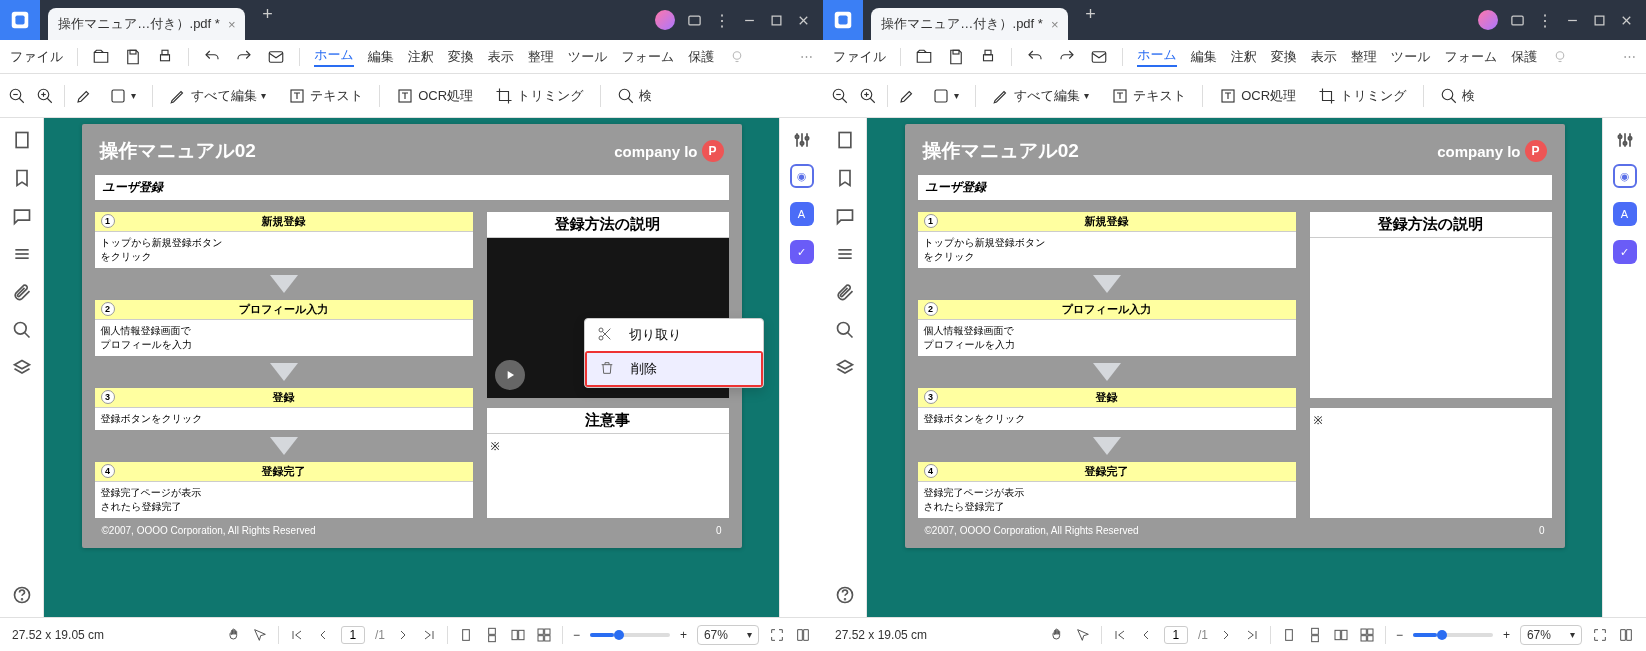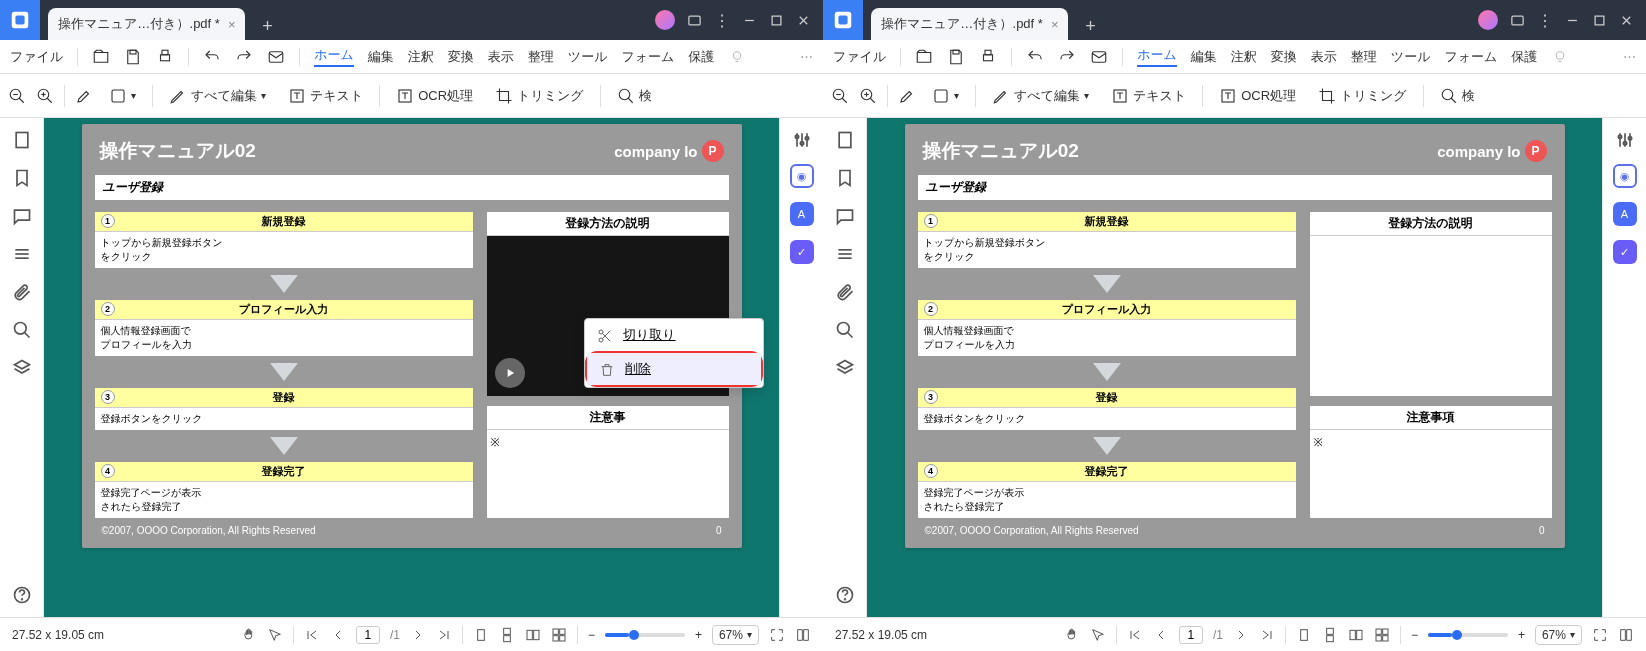--- a/index.html
+++ b/index.html
@@ -1,21 +1,21 @@
 <!DOCTYPE html>
 <html><head>
 <meta charset="utf-8">
 <style>
 * { margin: 0; padding: 0; box-sizing: border-box; font-family: "Segoe UI", "Meiryo", sans-serif; }
 body { background: #f0f0f0; display: flex; }
 .app-window { width: 823px; height: 651px; background: #fff; display: flex; flex-direction: column; position: relative; }
 .titlebar { height: 40px; background: #2c3442; display: flex; align-items: center; color: #ccc; }
 .app-logo { width: 40px; height: 40px; background: #3b7ff5; display: flex; align-items: center; justify-content: center; }
 .app-logo svg { width: 22px; height: 22px; }
-.tab-area { display: flex; align-items: flex-end; margin-left: 8px; }
+.tab-area { display: flex; align-items: flex-start; margin-left: 8px; }
 .doc-tab { height: 32px; background: #f4f6f9; border-radius: 8px 8px 0 0; display: flex; align-items: center; padding: 0 10px; color: #333; font-size: 13px; gap: 8px; margin-top: 8px; }
 .doc-tab .close-x { color: #888; cursor: pointer; }
 .new-tab { width: 28px; height: 28px; color: #ccc; display: flex; align-items: center; justify-content: center; margin-left: 8px; cursor: pointer; font-size: 18px; }
 .titlebar-right { margin-left: auto; display: flex; align-items: center; gap: 12px; padding-right: 12px; }
 .avatar { width: 20px; height: 20px; border-radius: 50%; background: linear-gradient(135deg,#f7a,#a7f); }
 .tb-icon { width: 15px; height: 15px; color: #ccc; cursor: pointer; }
 .menubar { height: 34px; border-bottom: 1px solid #e0e0e0; display: flex; align-items: center; padding: 0 10px; gap: 14px; font-size: 13px; color: #333; }
 .menubar .mi { cursor: pointer; }
 .menubar .mi.active { color: #2a6df2; border-bottom: 2px solid #2a6df2; padding-bottom: 1px; }
 .menubar .sep { width: 1px; height: 18px; background: #ddd; }
@@ -38,40 +38,40 @@
 .flow-cols { display: flex; gap: 12px; }
 .flow-left { width: 380px; display: flex; flex-direction: column; gap: 6px; }
 .flow-step { background: #fff; border: 1px solid #999; }
 .flow-step-head { background: #ffffa0; border-bottom: 1px solid #ccc; font-size: 11px; font-weight: bold; text-align: center; padding: 2px; position: relative; }
 .step-num { position: absolute; left: 6px; top: 2px; width: 14px; height: 14px; border-radius: 50%; background: #fff; border: 1px solid #999; font-size: 9px; display: flex; align-items: center; justify-content: center; }
 .flow-step-body { font-size: 10px; padding: 4px 6px; }
 .flow-arrow { height: 18px; display: flex; justify-content: center; }
 .flow-arrow svg { width: 28px; height: 18px; fill: #d5d8dc; }
 .flow-right { flex: 1; display: flex; flex-direction: column; gap: 8px; }
 .right-box { background: #fff; border: 1px solid #999; }
-.right-box-head { border-bottom: 1px solid #ccc; text-align: center; font-size: 12px; font-weight: bold; padding: 3px; }
+.right-box-head { border-bottom: 1px solid #ccc; text-align: center; font-size: 15px; font-weight: bold; padding: 3px; }
 .video-area { background: #151515; height: 160px; display: flex; align-items: flex-end; justify-content: flex-start; padding: 8px; }
 .video-area.empty { background: #fff; }
 .play-circle { width: 30px; height: 30px; border-radius: 50%; background: #666; display: flex; align-items: center; justify-content: center; }
 .play-circle svg { width: 14px; height: 14px; fill: #fff; }
 .note-body { font-size: 11px; padding: 4px; }
 .page-footer { color: #fff; font-size: 10px; padding: 6px 8px 0; display: flex; }
 .page-footer .pagen { margin-left: auto; }
 .statusbar { height: 34px; border-top: 1px solid #e0e0e0; display: flex; align-items: center; padding: 0 12px; font-size: 12px; color: #333; gap: 10px; background: #fff; }
 .statusbar .spacer { margin-left: auto; }
 .page-input { width: 24px; text-align: center; border: 1px solid #ccc; border-radius: 3px; font-size: 12px; padding: 1px; }
 .zoom-slider { width: 80px; height: 4px; background: #ddd; position: relative; border-radius: 2px; }
 .zoom-slider .track { height: 4px; background: #2a6df2; width: 30%; border-radius: 2px; }
 .zoom-slider .knob { width: 10px; height: 10px; border-radius: 50%; background: #2a6df2; position: absolute; left: 30%; top: -3px; }
-.zoom-display { border: 1px solid #ccc; border-radius: 4px; padding: 2px 6px; display: flex; align-items: center; gap: 4px; justify-content: flex-end; }
+.zoom-display { border: 1px solid #ccc; border-radius: 4px; padding: 2px 6px; display: flex; align-items: center; gap: 19px; justify-content: flex-end; }
 .sb-icon { width: 16px; height: 16px; color: #555; stroke: #555; fill: none; stroke-width: 1.5; cursor: pointer; }
 .context-menu { position: absolute; background: #fff; border: 1px solid #ccc; box-shadow: 0 4px 12px rgba(0,0,0,0.15); border-radius: 4px; width: 180px; font-size: 13px; z-index: 100; }
-.context-menu .item { display: flex; align-items: flex-end; gap: 10px; padding: 7px 12px; cursor: pointer; text-decoration: underline; }
+.context-menu .item { display: flex; align-items: flex-start; gap: 16px; padding: 7px 12px; cursor: pointer; }
 .context-menu .item.highlight { background: #eef; }
-.context-menu .red-box { border: 2px solid #e33; border-radius: 12px; }
+.context-menu .red-box { border: 2px solid #e33; border-radius: 3px; }
 .ctx-icon { width: 16px; height: 16px; stroke: #666; fill: none; stroke-width: 1.5; }
 .help-icon { margin-top: auto; margin-bottom: 12px; }
 </style>
 </head>
 <body>
 
 <div class="app-window">
   <div class="titlebar">
     <div class="app-logo">
       <svg viewBox="0 0 24 24">
@@ -631,21 +631,20 @@
               <div class="flow-step-body" style="white-space:pre-line">登録完了ページが表示
 されたら登録完了</div>
             </div>
           </div>
           <div class="flow-right">
             <div class="right-box">
               <div class="right-box-head">登録方法の説明</div>
               <div class="video-area empty"></div>
             </div>
             <div class="right-box" style="flex:1">
-              <div class="right-box-head">注意事項</div>
               <div class="note-body">※</div>
             </div>
           </div>
         </div>
         <div class="page-footer">
           <span>©2007, OOOO Corporation, All Rights Reserved</span>
           <span class="pagen">0</span>
         </div>
       </div>
     </div>

